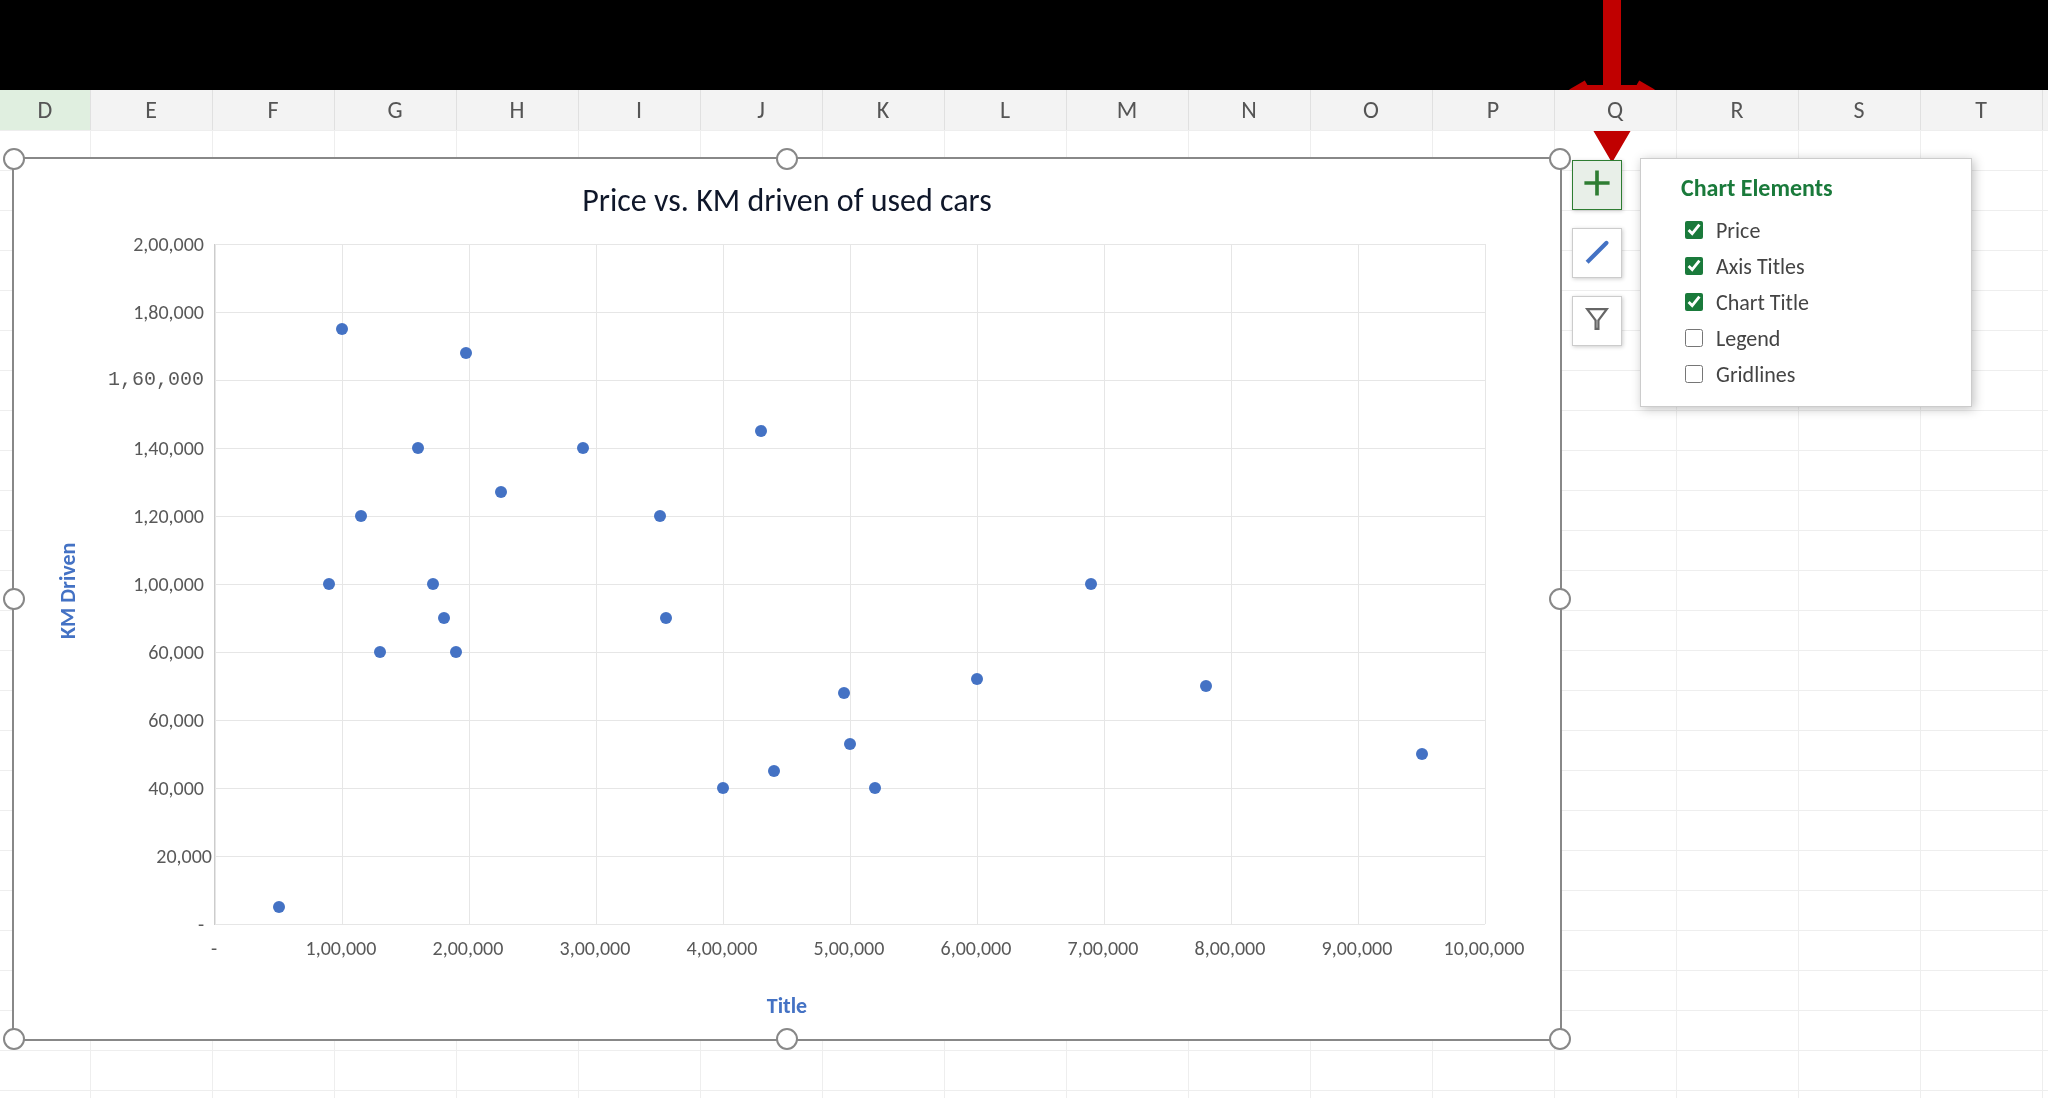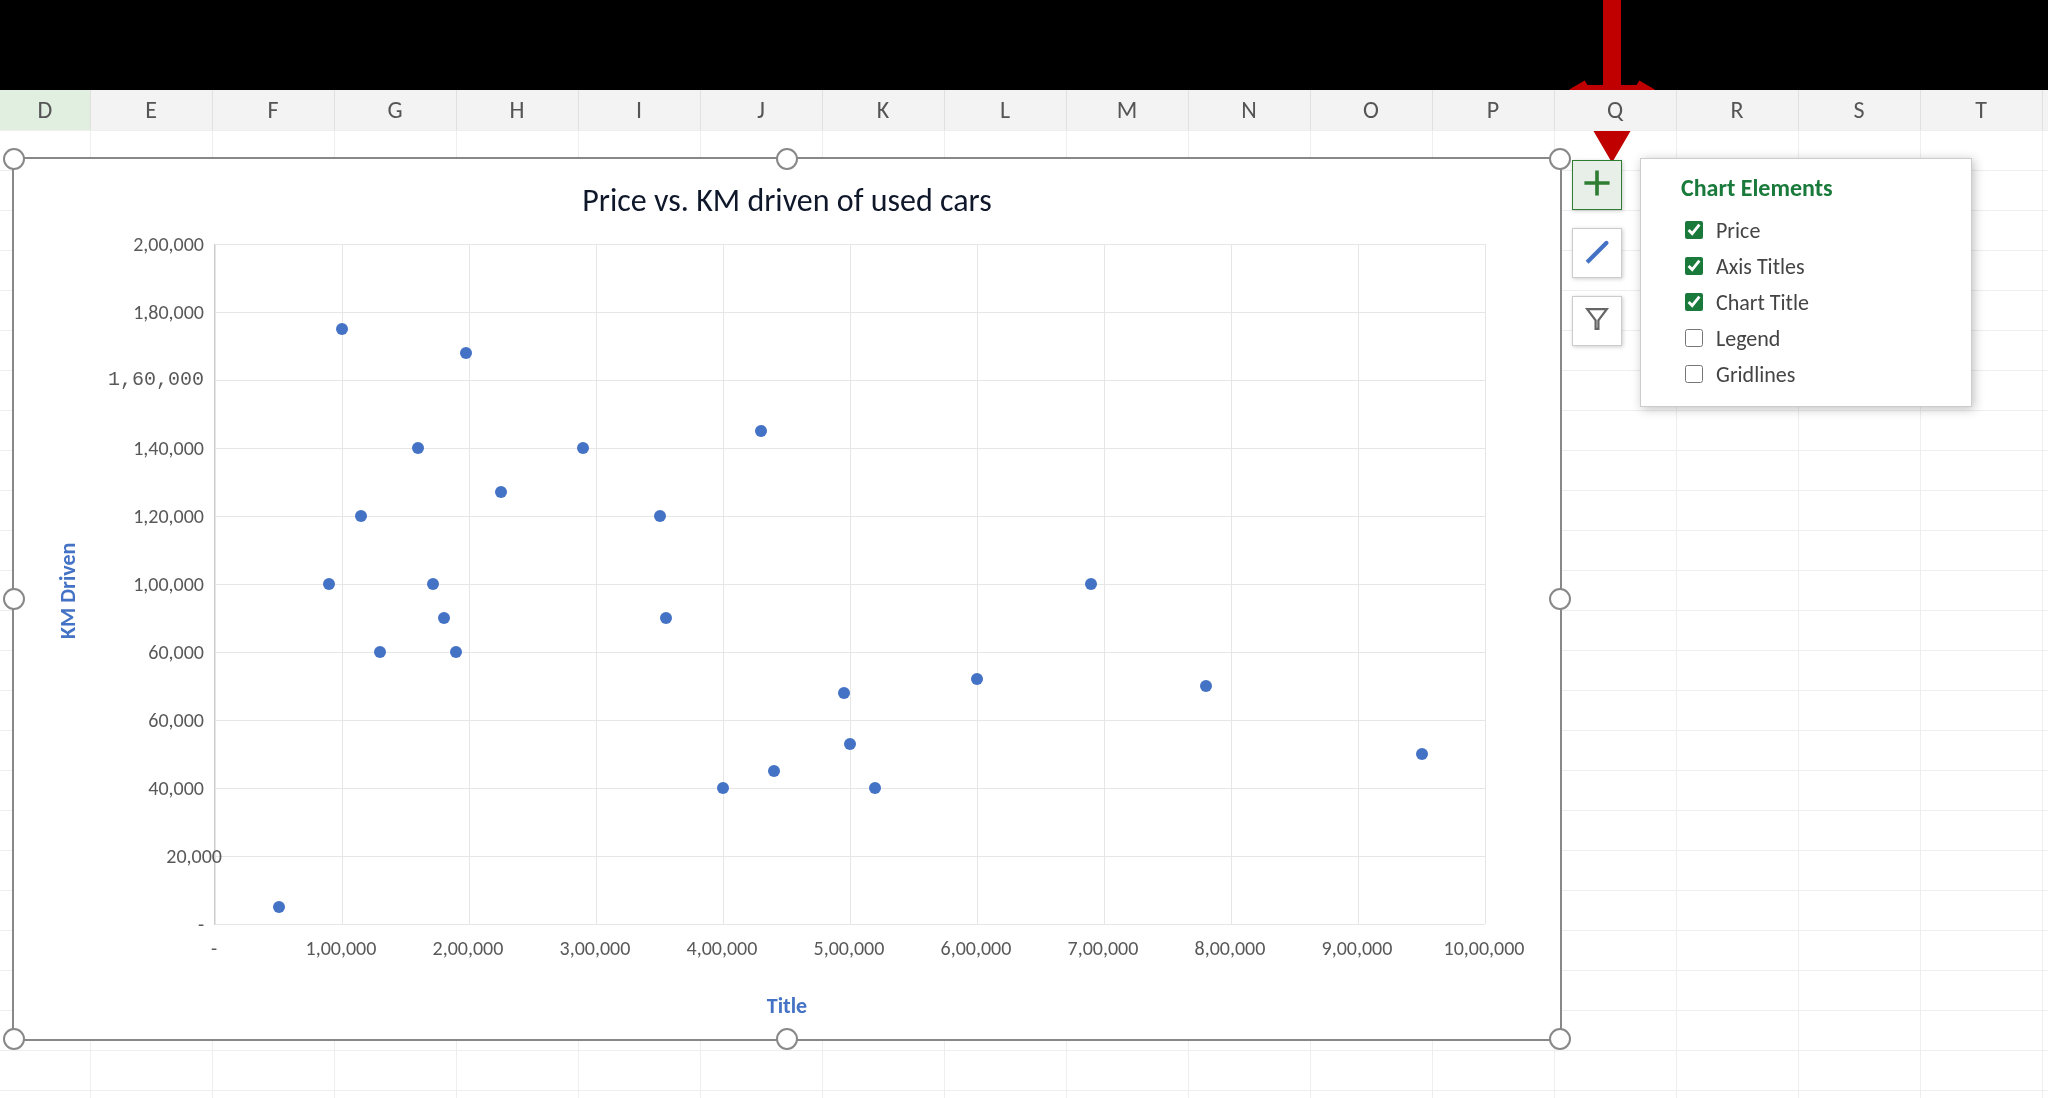--- a/index.html
+++ b/index.html
@@ -194,21 +194,21 @@
         <div class="xtick" style="left: 775px; top: 777px; width: 120px;">5,00,000</div>
         <div class="xtick" style="left: 902px; top: 777px; width: 120px;">6,00,000</div>
         <div class="xtick" style="left: 1029px; top: 777px; width: 120px;">7,00,000</div>
         <div class="xtick" style="left: 1156px; top: 777px; width: 120px;">8,00,000</div>
         <div class="xtick" style="left: 1283px; top: 777px; width: 120px;">9,00,000</div>
         <div class="xtick" style="left: 1410px; top: 777px; width: 120px;">10,00,000</div>
       </div>
 
     <div id="yticks">
         <div class="ytick" style="left: 80px; width: 110px; top: 753px;">-</div>
-        <div class="ytick" style="left: 98px; width: 110px; top: 685px;">20,000</div>
+        <div class="ytick" style="left: 88px; width: 110px; top: 685px;">20,000</div>
         <div class="ytick" style="left: 80px; width: 110px; top: 617px;">40,000</div>
         <div class="ytick" style="left: 80px; width: 110px; top: 549px;">60,000</div>
         <div class="ytick" style="left: 80px; width: 110px; top: 481px;">60,000</div>
         <div class="ytick" style="left: 80px; width: 110px; top: 413px;">1,00,000</div>
         <div class="ytick" style="left: 80px; width: 110px; top: 345px;">1,20,000</div>
         <div class="ytick" style="left: 80px; width: 110px; top: 277px;">1,40,000</div>
         <div class="ytick" style="left: 80px; width: 110px; top: 209px; font-family: Liberation Mono, monospace;">1,60,000</div>
         <div class="ytick" style="left: 80px; width: 110px; top: 141px;">1,80,000</div>
         <div class="ytick" style="left: 80px; width: 110px; top: 73px;">2,00,000</div>
       </div>

